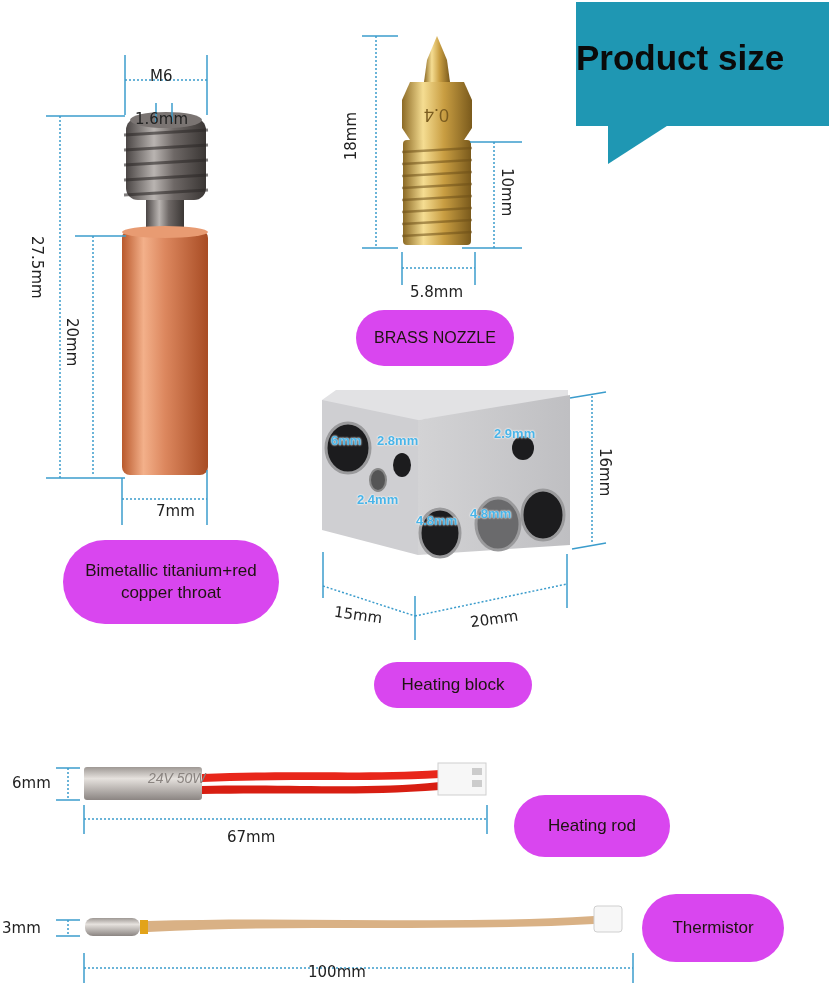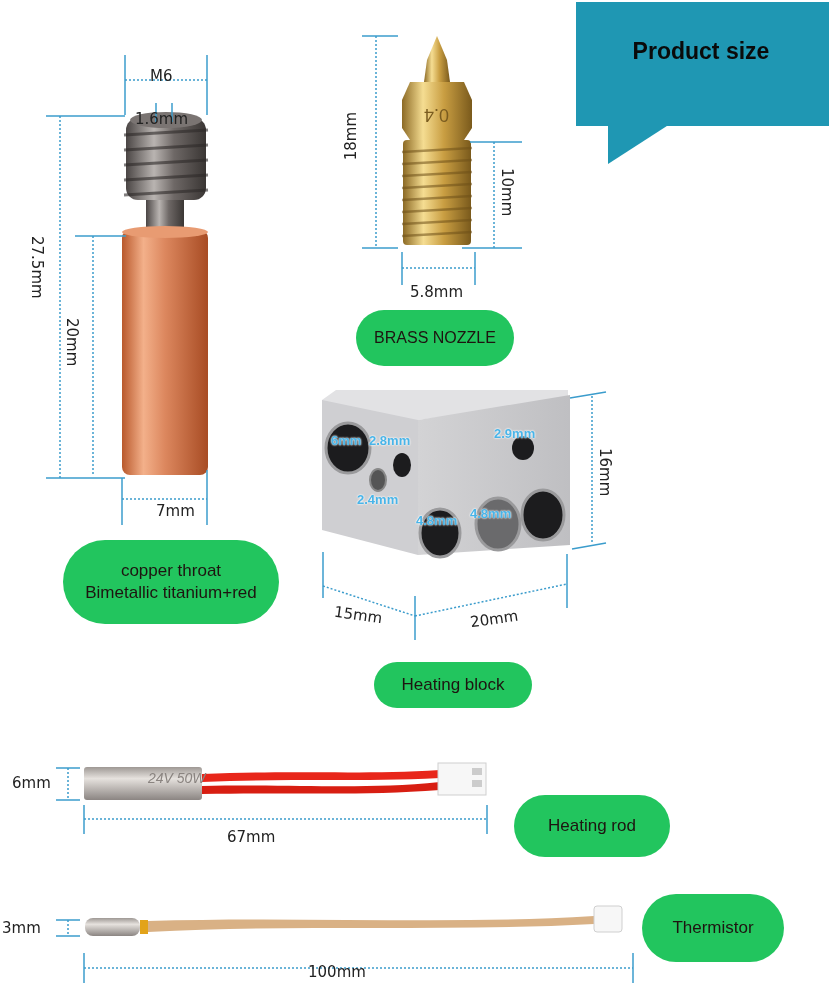--- a/index.html
+++ b/index.html
@@ -1,23 +1,23 @@
 <!DOCTYPE html>
 <html><head>
 <meta charset="utf-8">
 <style>
   html, body { margin:0; padding:0; background:#ffffff; }
   body { width:829px; height:1000px; position:relative; overflow:hidden; font-family:"DejaVu Sans", sans-serif; color:#222; }
   .abs { position:absolute; }
   .dim { position:absolute; font-size:15px; color:#222; white-space:nowrap; font-family:"DejaVu Sans", sans-serif; }
   .vtext { writing-mode:vertical-rl; }
-  .pill { position:absolute; background:#22c55e; border-radius:50px; display:flex; align-items:center; justify-content:center; text-align:center; color:#1e1410; font-family:"Liberation Sans", sans-serif; font-size:17px; line-height:22px; }
+  .pill { position:absolute; background:#d946ef; border-radius:50px; display:flex; align-items:center; justify-content:center; text-align:center; color:#1e1410; font-family:"Liberation Sans", sans-serif; font-size:17px; line-height:22px; }
   .callout { position:absolute; left:576px; top:2px; width:253px; height:124px; background:#1f97b3; }
   .callout-tail { position:absolute; left:608px; top:124px; width:0; height:0; border-left:0 solid transparent; border-top:40px solid #1f97b3; border-right:62px solid transparent; }
-  .callout-text { position:absolute; left:576px; top:38px; width:250px; text-align:center; font-family:"Liberation Sans", sans-serif; font-weight:bold; font-size:23px; color:#0a0a0a; }
+  .callout-text { position:absolute; left:576px; top:38px; width:250px; text-align:left; font-family:"Liberation Sans", sans-serif; font-weight:bold; font-size:35px; color:#0a0a0a; }
   svg.lines { position:absolute; left:0; top:0; }
   .bluelabel { position:absolute; font-family:"Liberation Sans", sans-serif; font-weight:bold; font-size:13px; color:#49b4e8; text-shadow:0 0 2px #fff, 0 0 2px #fff; white-space:nowrap; }
 </style>
 </head>
 <body>
 
 <div class="callout"></div>
 <div class="callout-tail"></div>
 <div class="callout-text">Product size</div>
 
@@ -174,37 +174,37 @@
 <div class="dim" style="left:135px;top:82px;margin-top:28px;">1.6mm</div>
 <div class="dim vtext" style="left:28px;top:236px;">27.5mm</div>
 <div class="dim vtext" style="left:63px;top:318px;">20mm</div>
 <div class="dim" style="left:144px;top:502px;margin-left:12px;">7mm</div>
 
 <div class="dim vtext" style="left:342px;top:112px;transform:rotate(180deg);">18mm</div>
 <div class="dim vtext" style="left:498px;top:168px;">10mm</div>
 <div class="dim" style="left:410px;top:283px;">5.8mm</div>
 
 <div class="bluelabel" style="left:331px;top:433px;">6mm</div>
-<div class="bluelabel" style="left:369px;top:433px;">2.8mm</div>
+<div class="bluelabel" style="left:377px;top:433px;">2.8mm</div>
 <div class="bluelabel" style="left:494px;top:426px;">2.9mm</div>
 <div class="bluelabel" style="left:357px;top:492px;">2.4mm</div>
 <div class="bluelabel" style="left:416px;top:513px;">4.8mm</div>
 <div class="bluelabel" style="left:470px;top:506px;">4.8mm</div>
 <div class="dim vtext" style="left:596px;top:448px;">16mm</div>
 <div class="dim" style="left:334px;top:606px;transform:rotate(8deg);">15mm</div>
 <div class="dim" style="left:470px;top:610px;transform:rotate(-8deg);">20mm</div>
 
 <div class="dim" style="left:12px;top:774px;">6mm</div>
 <div class="dim" style="left:227px;top:828px;">67mm</div>
 
 <div class="dim" style="left:2px;top:919px;">3mm</div>
 <div class="dim" style="left:308px;top:963px;">100mm</div>
 
 <div class="pill" style="left:63px;top:540px;width:216px;height:84px;">
   <div>
+    <div>Bimetallic titanium+red</div>
     <div>copper throat</div>
-    <div>Bimetallic titanium+red</div>
   </div>
 </div>
 <div class="pill" style="left:356px;top:310px;width:158px;height:56px;font-size:16px;">BRASS NOZZLE</div>
 <div class="pill" style="left:374px;top:662px;width:158px;height:46px;">Heating block</div>
 <div class="pill" style="left:514px;top:795px;width:156px;height:62px;">Heating rod</div>
 <div class="pill" style="left:642px;top:894px;width:142px;height:68px;border-radius:34px;">Thermistor</div>
 
 </body></html>

